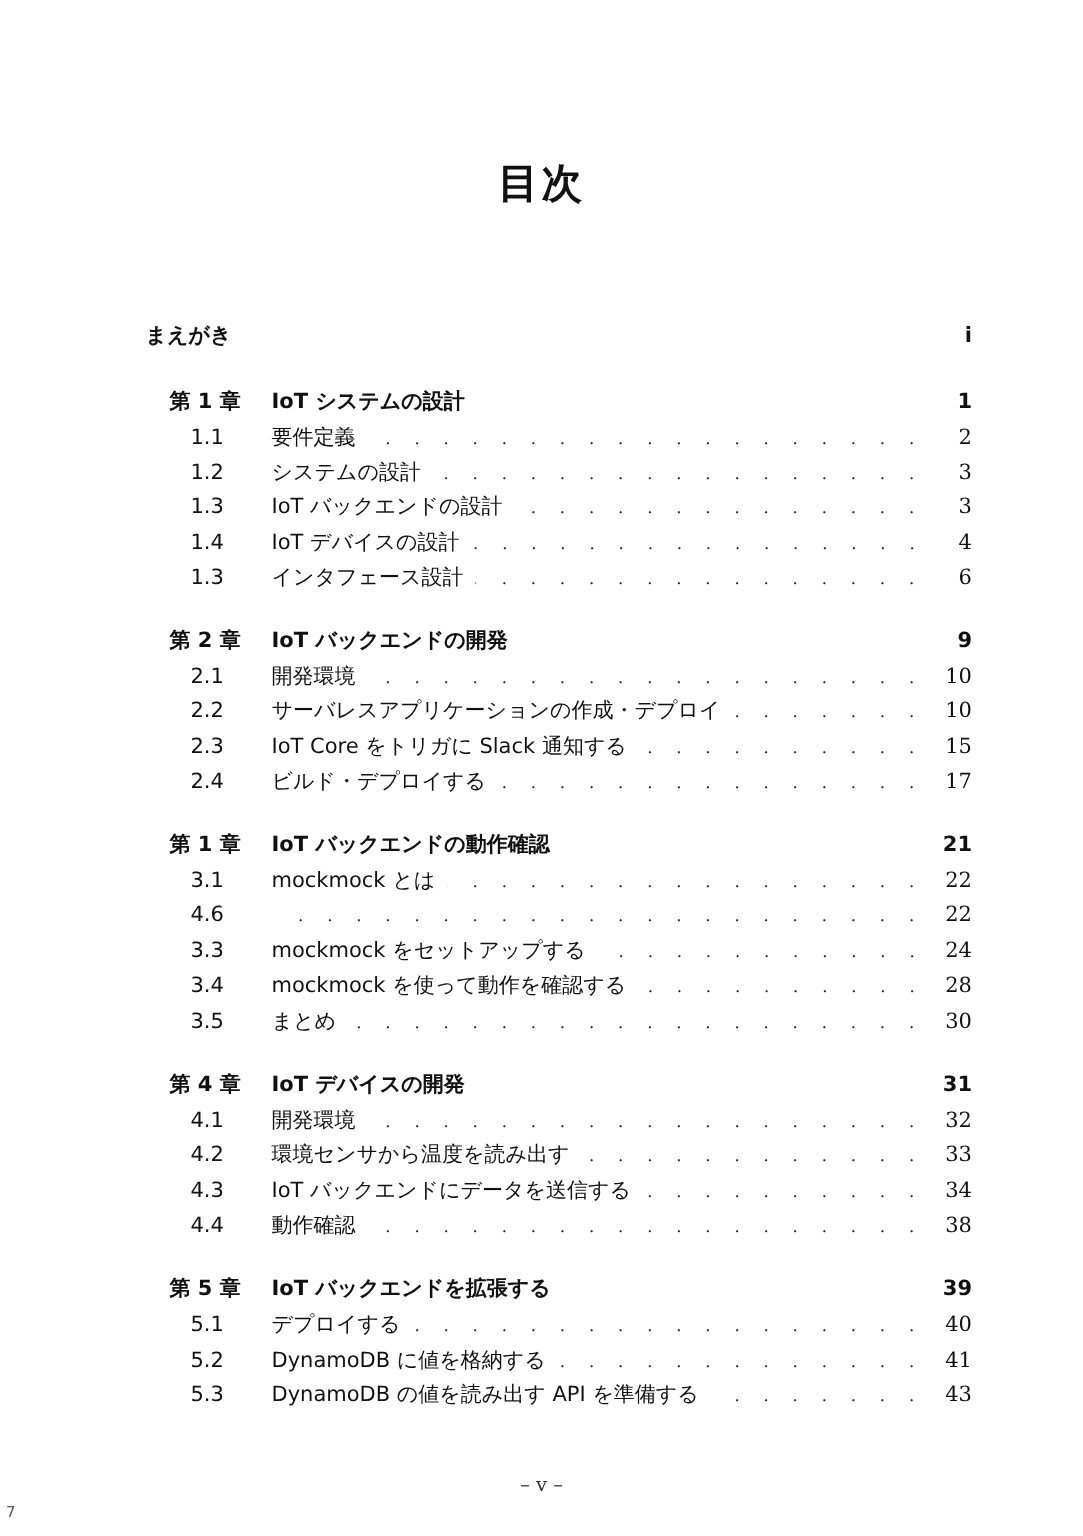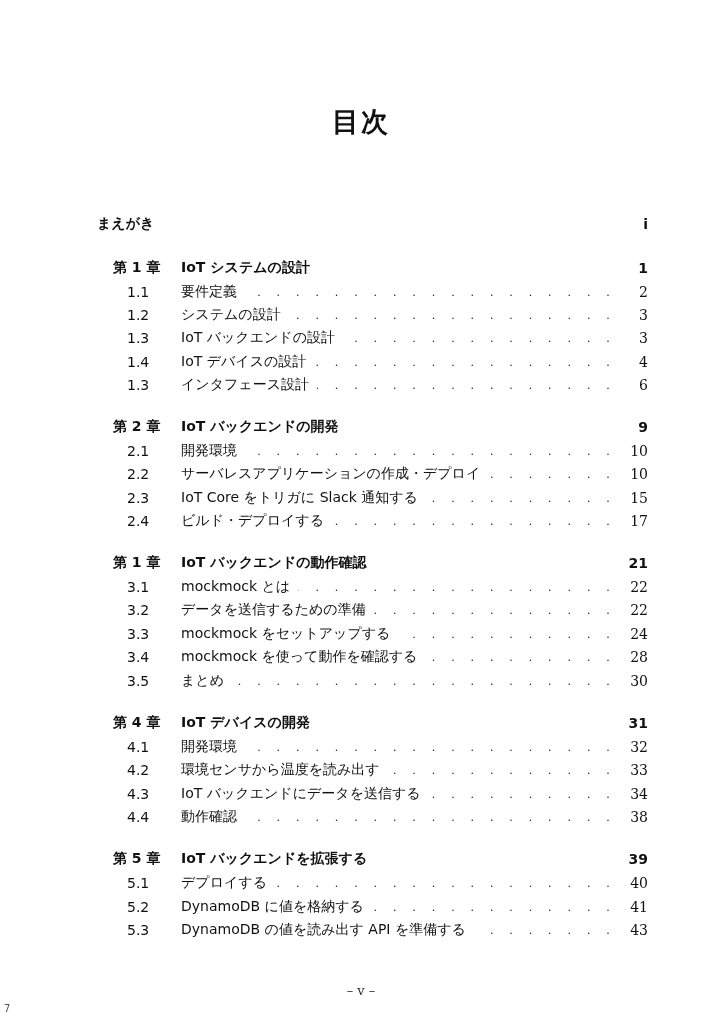--- a/index.html
+++ b/index.html
@@ -128,22 +128,21 @@
     <span class="leader"></span>
     <span class="page">21</span>
   </div>
   <div class="row section" style="top:576px">
     <span class="num">3.1</span>
     <span class="label">mockmock とは</span>
     <span class="leader">. . . . . . . . . . . . . . . . . . . . . . . . . . . . . . . . . . . . . . . . . . . . . . . . . . . . . . . . .</span>
     <span class="page">22</span>
   </div>
   <div class="row section" style="top:599px">
-    <span class="num">3.2</span>
-    <span class="label">データを送信するための準備</span>
+    <span class="num">4.6</span>
     <span class="leader">. . . . . . . . . . . . . . . . . . . . . . . . . . . . . . . . . . . . . . . . . . . . . . . . . . . . . . . . .</span>
     <span class="page">22</span>
   </div>
   <div class="row section" style="top:623px">
     <span class="num">3.3</span>
     <span class="label">mockmock をセットアップする</span>
     <span class="leader">. . . . . . . . . . . . . . . . . . . . . . . . . . . . . . . . . . . . . . . . . . . . . . . . . . . . . . . . .</span>
     <span class="page">24</span>
   </div>
   <div class="row section" style="top:646px">

